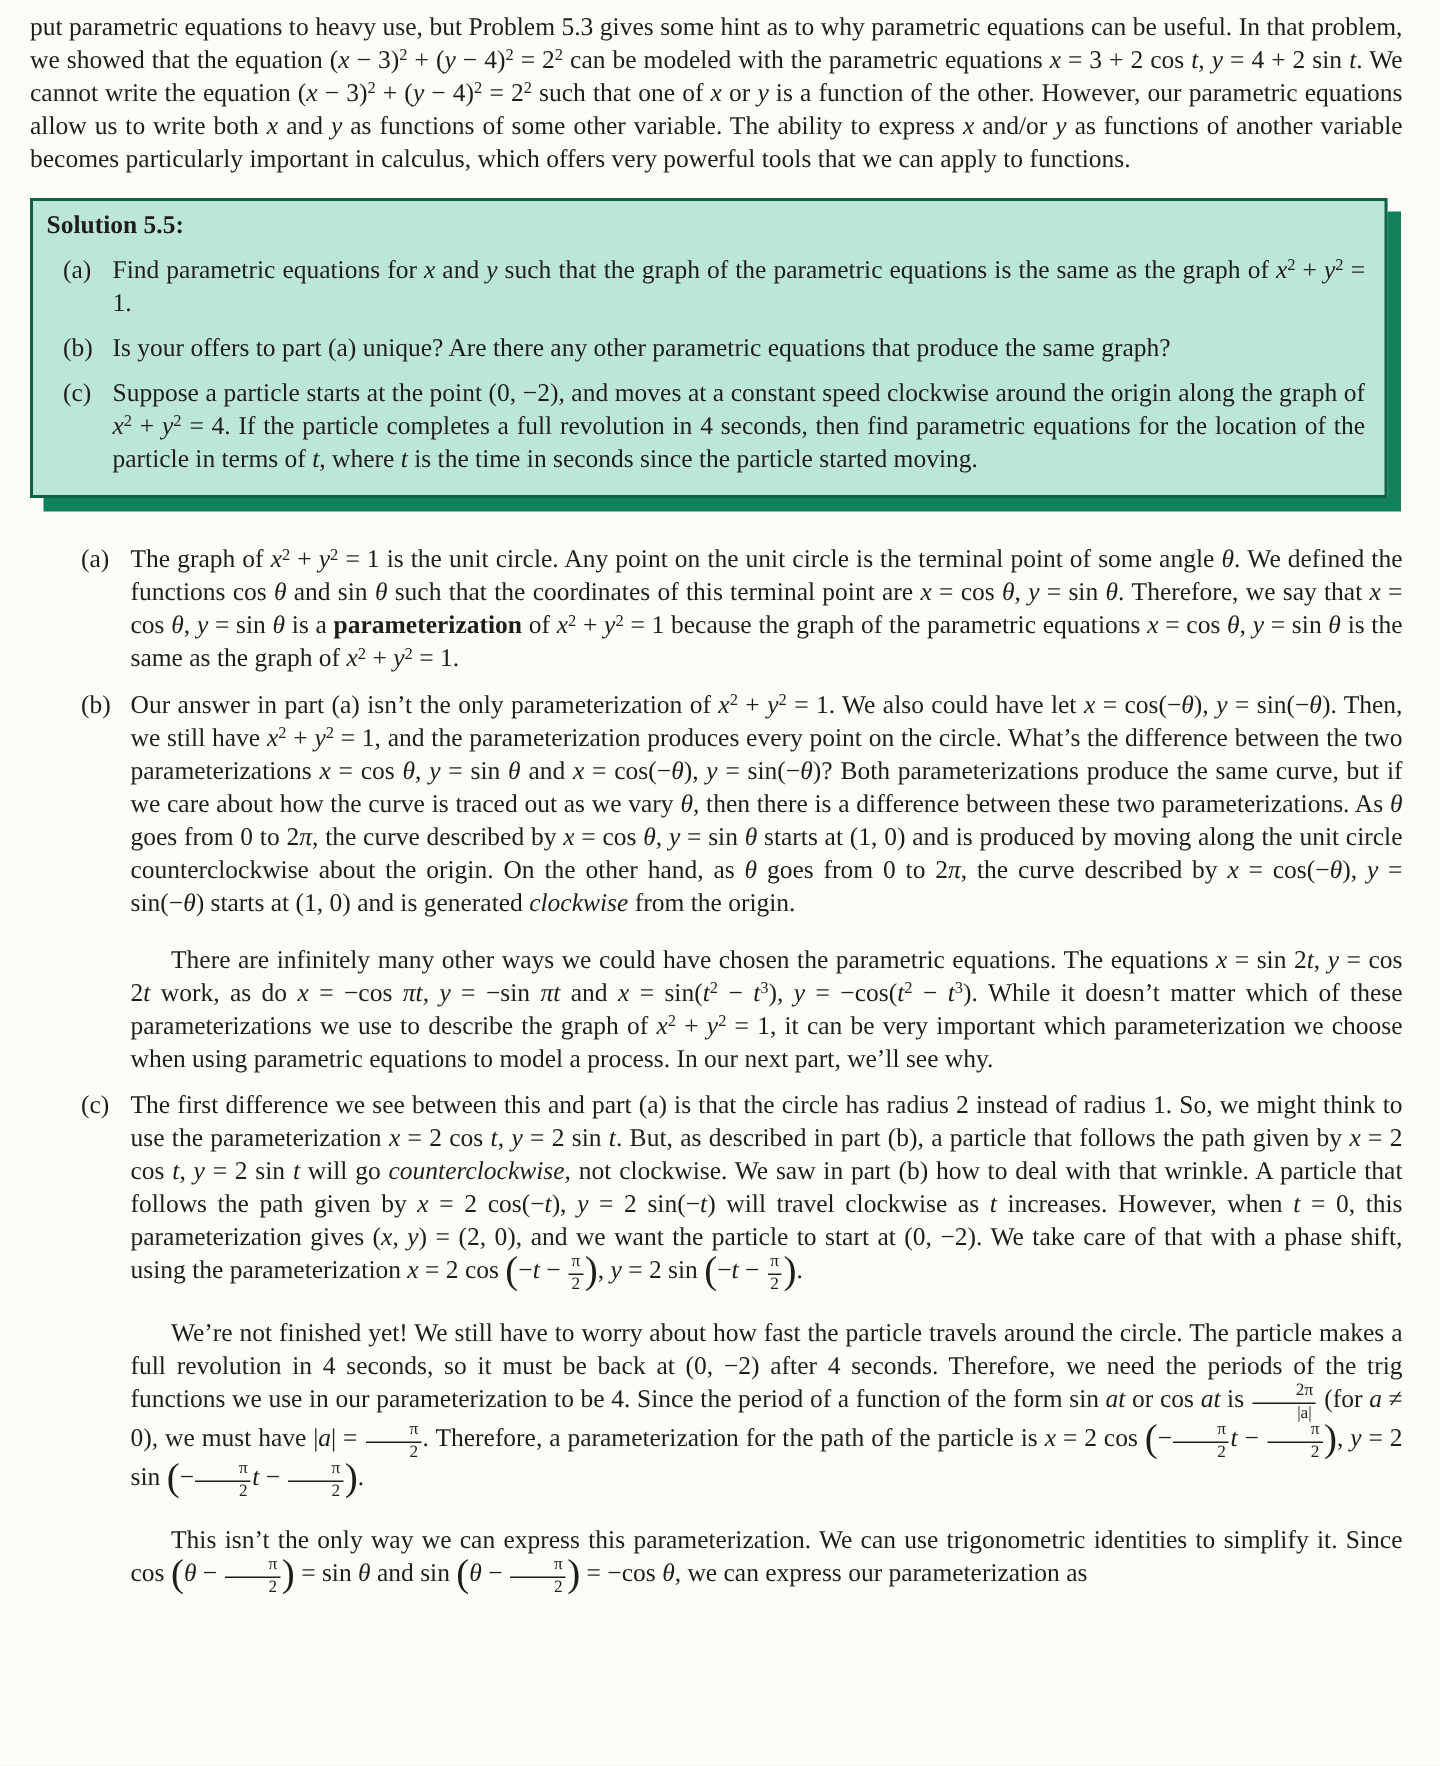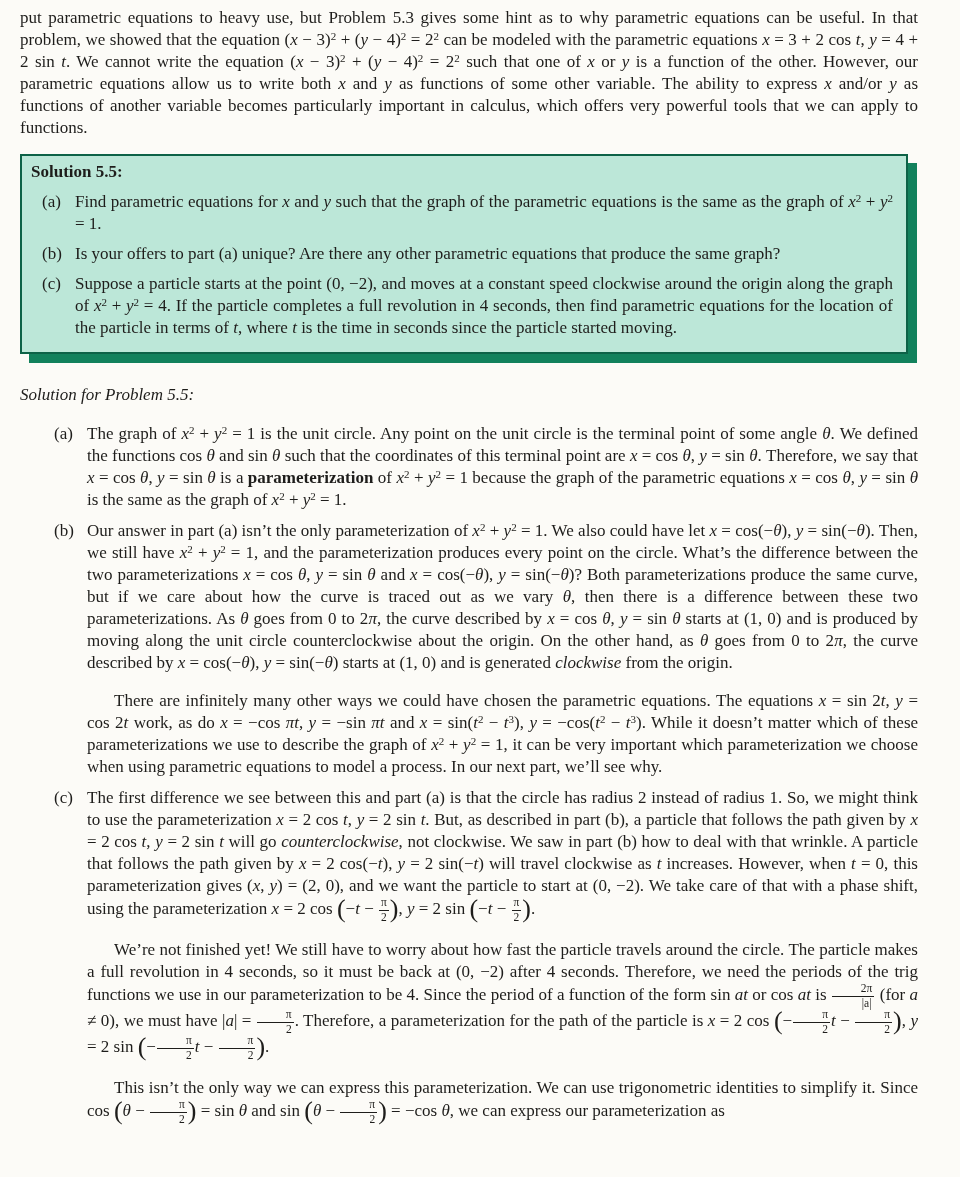--- a/index.html
+++ b/index.html
@@ -8,21 +8,21 @@
     --box-shadow:#12815c;
     --text:#1e1d1b;
     --page-bg:#fcfbf7;
   }
   html,body{margin:0;padding:0;}
   body{background:#e8e8e4;}
   .page{
     width:960px;height:1177px;box-sizing:border-box;
     margin:0 auto;overflow:hidden;
     background:var(--page-bg);
-    padding:7px 42px 0 20px;
+    padding:7px 25px 0 20px;
     font-family:"Liberation Serif","DejaVu Serif",serif;
     font-size:17px;line-height:22px;color:var(--text);
     text-align:justify;
   }
   p{margin:0;}
   .intro{margin-bottom:15px;}
 
   
   .problem-box{
     background:var(--box-bg);
@@ -69,21 +69,20 @@
     <div class="pb-item">
       <span class="lbl">(b)</span>
       <span class="txt">Is your offers to part (a) unique?  Are there any other parametric equations that produce the same graph?</span>
     </div>
     <div class="pb-item">
       <span class="lbl">(c)</span>
       <span class="txt">Suppose a particle starts at the point (0, −2), and moves at a constant speed clockwise around the origin along the graph of <i>x</i><sup>2</sup> + <i>y</i><sup>2</sup> = 4.  If the particle completes a full revolution in 4 seconds, then find parametric equations for the location of the particle in terms of <i>t</i>, where <i>t</i> is the time in seconds since the particle started moving.</span>
     </div>
   </div>
 
-  <p class="sol-head">Solution for Problem 5.5:</p>
 
   <div class="sol-part">
     <span class="lbl">(a)</span>
     <div class="body">
       <p>The graph of <i>x</i><sup>2</sup> + <i>y</i><sup>2</sup> = 1 is the unit circle.  Any point on the unit circle is the terminal point of some angle <i>θ</i>.  We defined the functions cos <i>θ</i> and sin <i>θ</i> such that the coordinates of this terminal point are <i>x</i> = cos <i>θ</i>, <i>y</i> = sin <i>θ</i>.  Therefore, we say that <i>x</i> = cos <i>θ</i>, <i>y</i> = sin <i>θ</i> is a <b>parameterization</b> of <i>x</i><sup>2</sup> + <i>y</i><sup>2</sup> = 1 because the graph of the parametric equations <i>x</i> = cos <i>θ</i>, <i>y</i> = sin <i>θ</i> is the same as the graph of <i>x</i><sup>2</sup> + <i>y</i><sup>2</sup> = 1.</p>
     </div>
   </div>
 
   <div class="sol-part">
     <span class="lbl">(b)</span>

